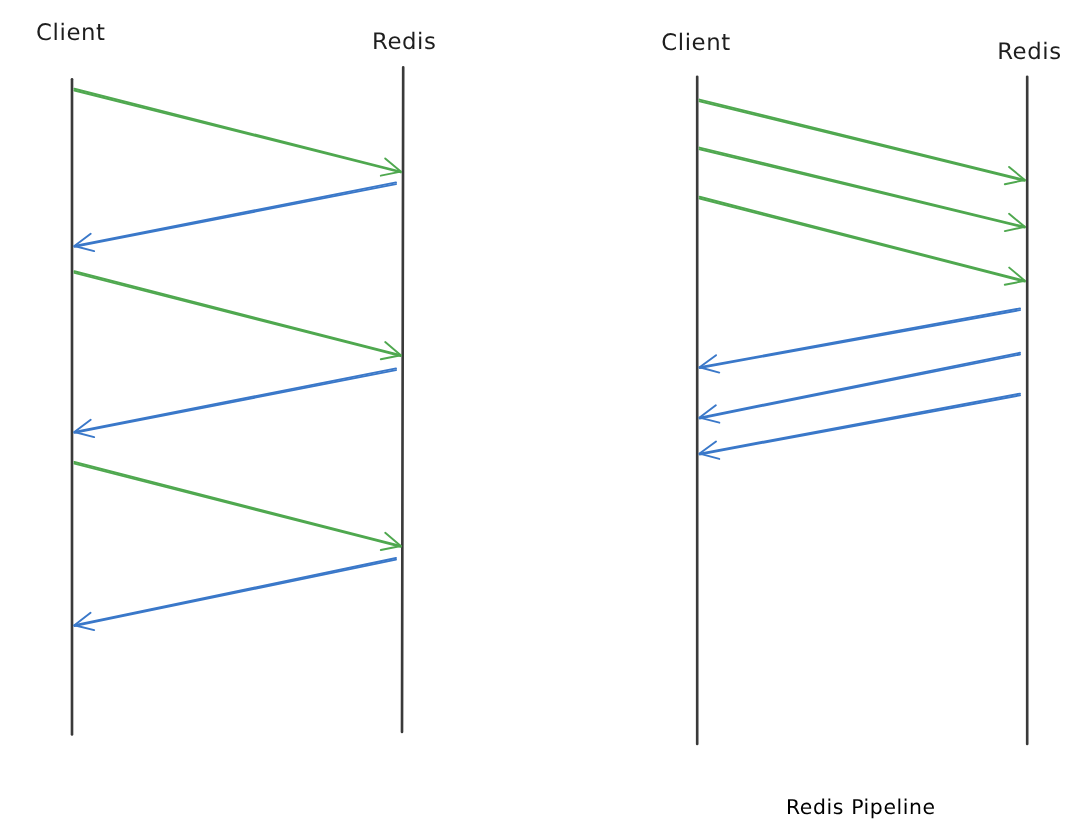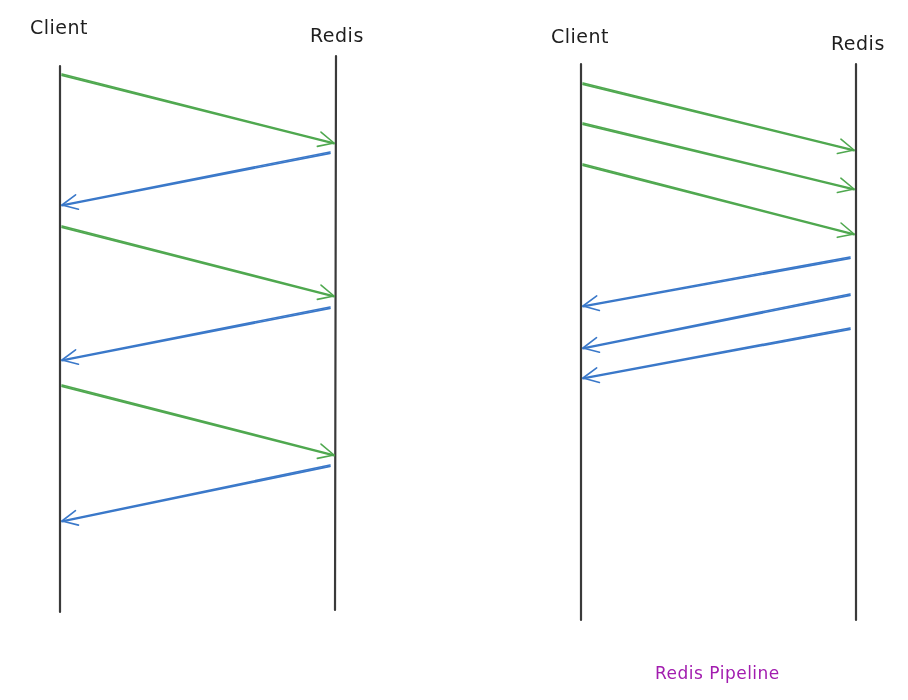--- a/index.html
+++ b/index.html
@@ -1,20 +1,20 @@
 <!DOCTYPE html>
 <html><head>
 <meta charset="utf-8">
 <style>
   html, body { margin: 0; padding: 0; background: #ffffff; }
   body { width: 908px; height: 700px; position: relative; overflow: hidden;
          font-family: "DejaVu Sans", sans-serif; }
   .label { position: absolute; font-family: "DejaVu Sans", sans-serif; font-size: 19px;
            color: #1e1e1e; letter-spacing: 0.5px; white-space: nowrap; }
-  .caption { color: #a21caf; font-size: 17px; }
+  .caption { color: #000000; font-size: 17px; }
   svg.canvas { position: absolute; left: 0; top: 0; }
   .lifeline { stroke: #3a3a3a; stroke-width: 2.2; fill: none; stroke-linecap: round; }
   .arrow { fill: none; stroke-width: 1.6; stroke-linecap: round; stroke-linejoin: round; }
 </style>
 </head>
 <body>
 
 <div class="label" style="left:30px; top:16px;">Client</div>
 <div class="label" style="left:310px; top:24px;">Redis</div>
 <div class="label" style="left:551px; top:25px;">Client</div>

